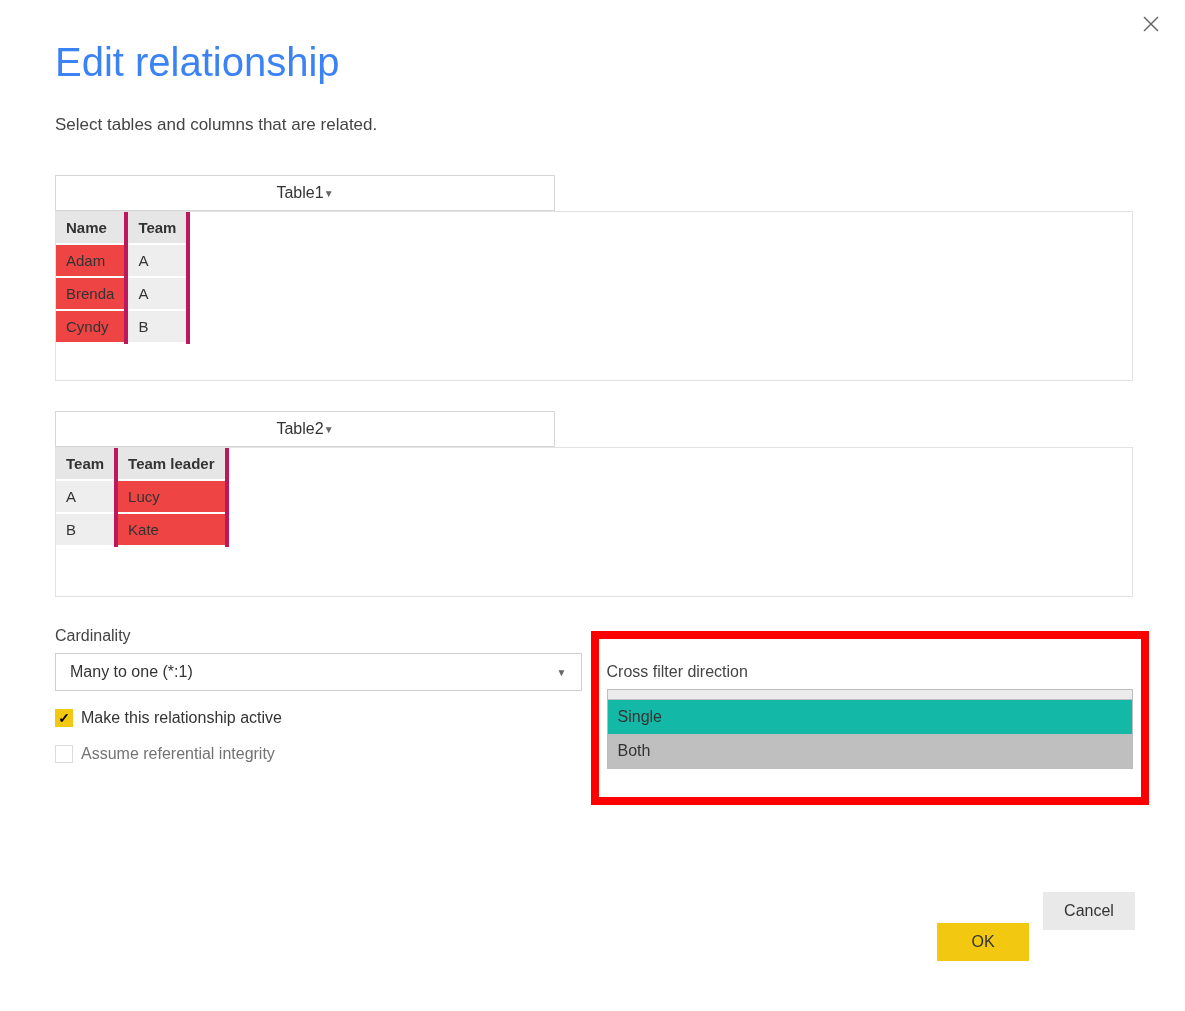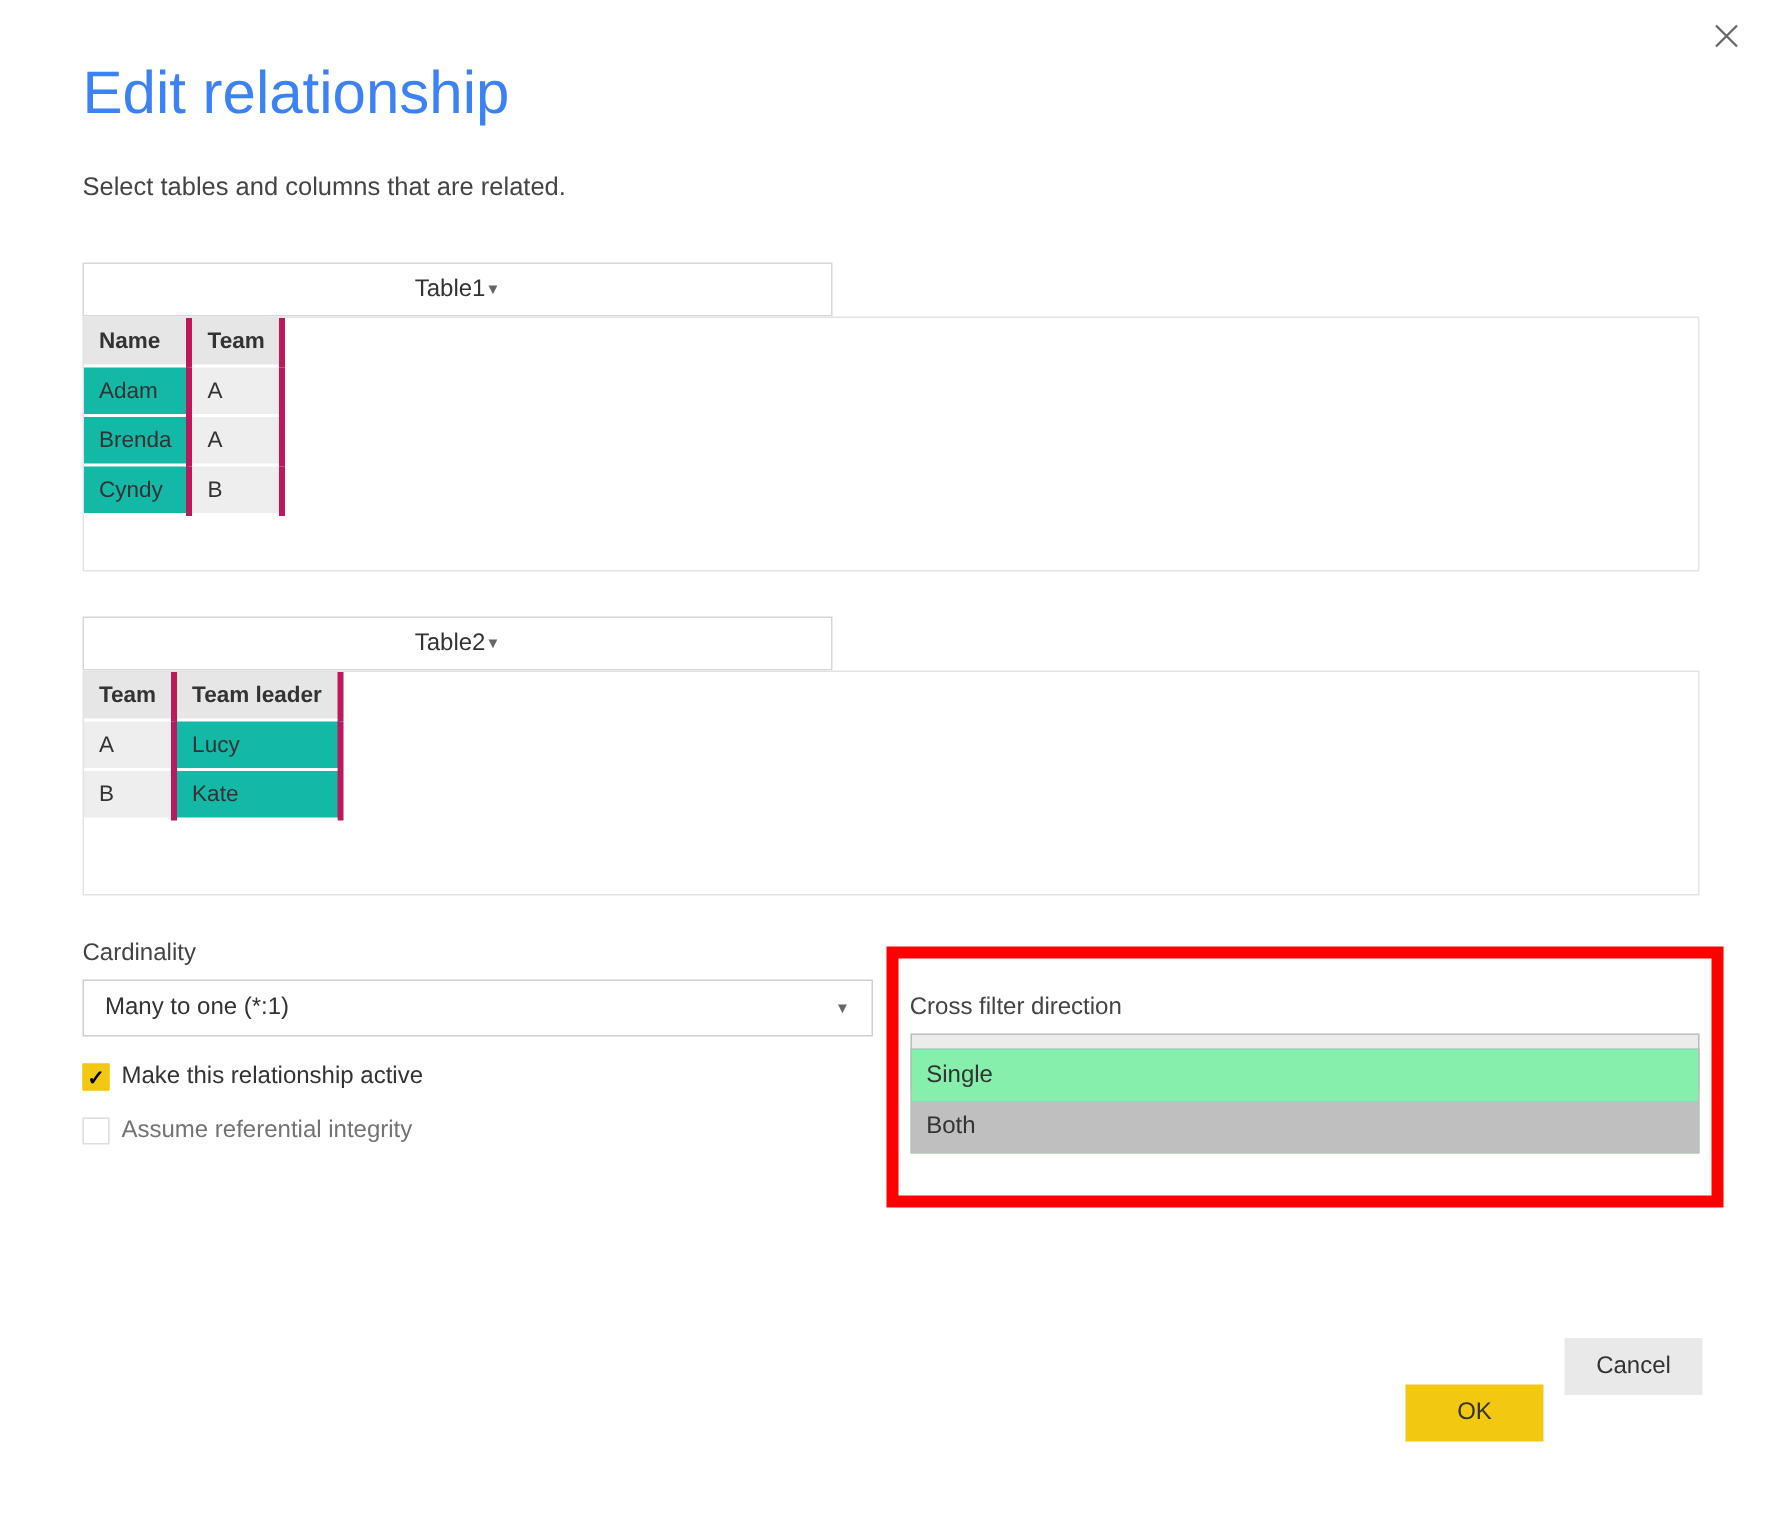--- a/index.html
+++ b/index.html
@@ -85,21 +85,21 @@
   table.data-preview th {
     background: #e6e6e6;
     font-weight: 600;
     color: #333;
   }
   
   td.selcol {
     background: #eeeeee;
   }
   td.plain {
-    background: #14b8a6;
+    background: #ef4444;
   }
 
   
   .options-row {
     display: flex;
     gap: 25px;
     width: 1078px;
     margin-top: 10px;
   }
   .opt-col {
@@ -132,21 +132,21 @@
   }
   .select-box .caret { color: #666; font-size: 10px; }
 
   
   .dropdown-list {
     position: absolute;
     top: 72px;
     left: 0;
     right: 0;
     border: 1px solid #bdbdbd;
-    background: #86efac;
+    background: #14b8a6;
     z-index: 2;
   }
   .dropdown-list .opt {
     padding: 8px 10px;
     font-size: 16px;
     cursor: pointer;
   }
   .dropdown-list .opt.sel {
     background: #bfbfbf;
   }

